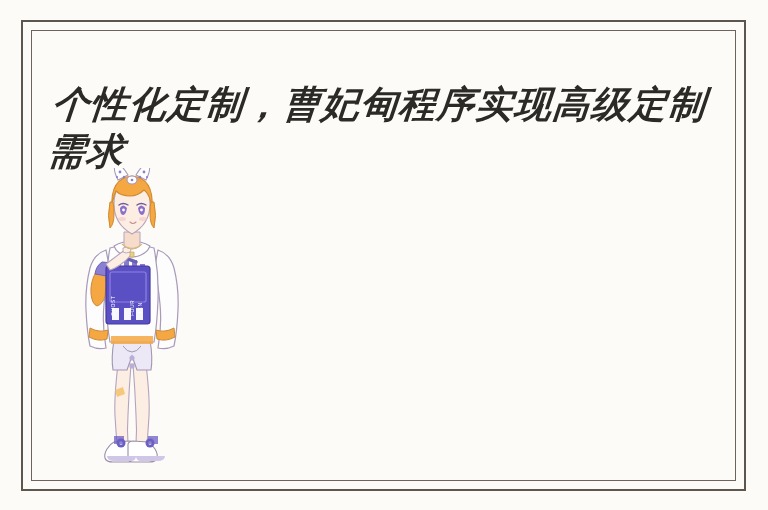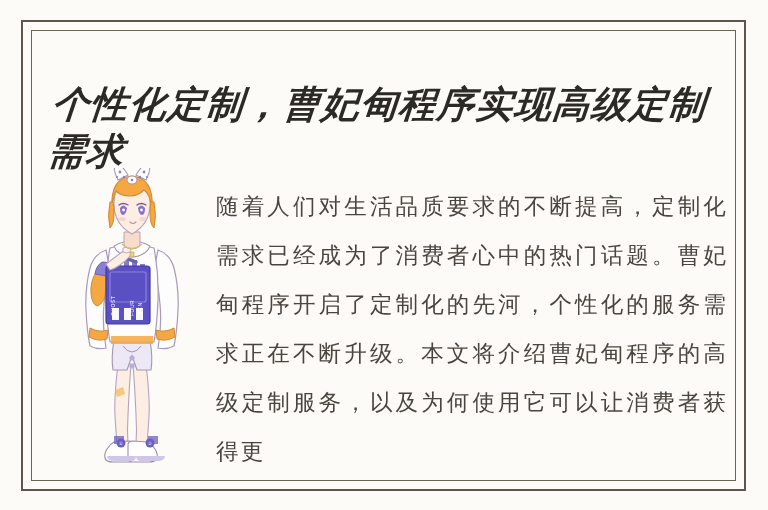--- a/index.html
+++ b/index.html
@@ -214,15 +214,14 @@
               <circle cx="82" cy="4" r="1.4"></circle>
             <circle cx="78" cy="9" r="1.2"></circle>
               <circle cx="85" cy="9" r="1.1"></circle>
             <circle cx="70" cy="12" r="1.3"></circle>
           </g>
         </g>
       </g>
     </svg>
   </div>
 
-  <div id="article-body">随着人们对生活品质要求的不断提高，定制化需求已经成为了消费者心中的热门话题。曹妃甸程序开启了定制化的先河，个性化的服务需求正在不断升级。本文将介绍曹妃甸程序的高级定制服务，以及为何使用它可以让消费者获得更</div>
 
 </div>
 
 </body></html>

